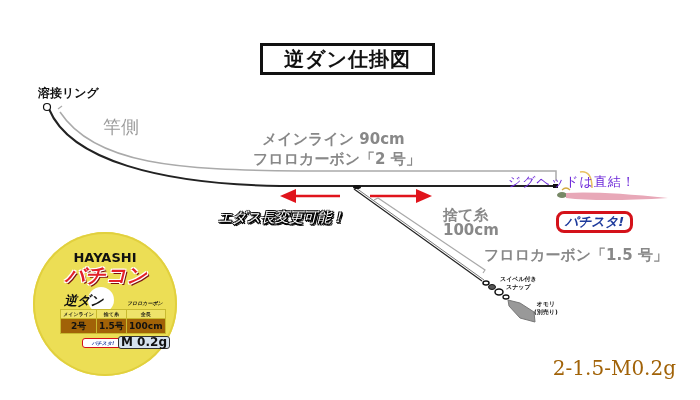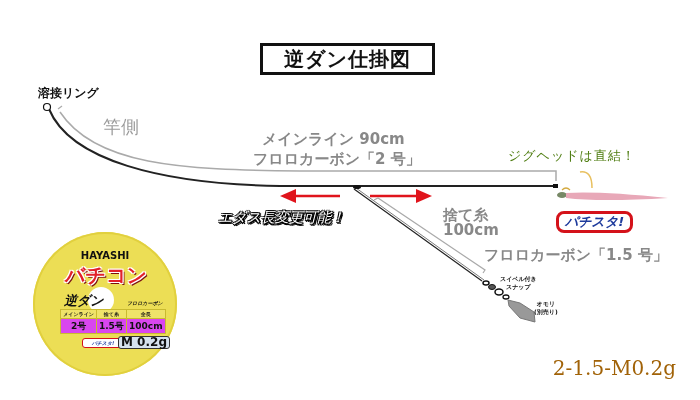--- a/index.html
+++ b/index.html
@@ -2,38 +2,38 @@
 <html><head>
 <meta charset="utf-8">
 <style>
   html, body { margin:0; padding:0; background:#ffffff; }
   body { width:700px; height:400px; position:relative; overflow:hidden; font-family:"DejaVu Sans", sans-serif; }
   .abs { position:absolute; }
   .title-box { left:260px; top:43px; width:175px; height:32px; border:3px solid #111; box-sizing:border-box; display:flex; align-items:center; justify-content:center; font-weight:bold; font-size:20px; color:#111; letter-spacing:1px; }
   .lbl-black { color:#111; font-weight:bold; font-size:12px; }
   .lbl-gray-light { color:#9a9a9a; font-size:18px; }
   .lbl-gray-bold { color:#888; font-weight:bold; font-size:15px; line-height:20px; }
-  .lbl-plain { color:#4d7c0f; font-size:13px; letter-spacing:1px; }
+  .lbl-plain { color:#6d28d9; font-size:13px; letter-spacing:1px;margin-top:26px; }
   .lbl-tiny { color:#111; font-weight:bold; font-size:6px; line-height:8px; text-align:center; }
   .lbl-shadow { color:#fff; font-weight:normal; font-style:italic; font-size:14px;
     text-shadow: -1px -1px 0 #000, 1px -1px 0 #000, -1px 1px 0 #000, 1px 1px 0 #000, 2px 2px 0 #000, 0 2px 0 #000, 2px 0 0 #000; }
   .brand-badge { background:#fff; border:3px solid #d4121a; border-radius:8px; color:#1d3a9c; font-weight:bold; font-style:italic; font-size:13px; padding:0 6px; line-height:16px; }
   .footer-code { right:24px; top:356px; font-family:"DejaVu Serif", serif; font-size:20px; color:#a16207;margin-left:46px; }
   
   .spool { left:33px; top:232px; width:144px; height:144px; border-radius:50%; background:#ecde55; box-shadow: inset 0 0 0 2px #e1d03e; }
   .spool-hole { left:88px; top:287px; width:26px; height:26px; border-radius:50%; background:#fff; }
-  .spool-brand { left:60px; top:250px; width:90px; text-align:center; font-weight:bold; font-size:10px; color:#111; }
-  .spool-logo { left:58px; top:262px; width:96px; text-align:center; font-weight:bold; font-size:20px; color:#e2212a;
+  .spool-brand { left:60px; top:250px; width:90px; text-align:center; font-weight:bold; font-size:13px; color:#111; }
+  .spool-logo { left:58px; top:262px; width:96px; text-align:center; font-weight:bold; font-style:italic; font-size:20px; color:#e2212a;
     text-shadow: -1px -1px 0 #fff, 1px -1px 0 #fff, -1px 1px 0 #fff, 1px 1px 0 #fff, 2px 2px 0 #7a1010; }
   .spool-sub { left:64px; top:292px; font-weight:bold; font-style:italic; font-size:13px; color:#111; }
   .spool-material { left:127px; top:300px; font-size:5px; color:#111; font-weight:bold; font-style:italic; }
   .spool-table { left:60px; top:309px; width:106px; border-collapse:collapse; }
   .spool-table td { border:1px solid #c9ba30; text-align:center; padding:0; }
   .spool-table tr.h td { font-size:5px; font-weight:bold; color:#111; height:8px; background:#efe36a; }
-  .spool-table tr.v td { font-size:9px; font-weight:bold; color:#111; height:14px; background:#d946ef; }
+  .spool-table tr.v td { font-size:9px; font-weight:bold; color:#111; height:14px; background:#a16207; }
   .spool-mini-brand { left:82px; top:338px; width:40px; height:8px; background:#fff; border:1px solid #d4121a; border-radius:3px; font-size:5px; color:#1d3a9c; font-weight:bold; text-align:center; line-height:8px; font-style:italic; }
   .spool-weight { left:118px; top:336px; height:11px; padding:0 2px; border:1px solid #333; border-radius:3px; background:#d6e2ee; font-size:12px; font-weight:bold; color:#111; line-height:11px; }
 </style>
 </head>
 <body>
 
 <svg class="abs" style="left:0;top:0" width="700" height="400">
 
   <path d="M 60 112 C 95 165, 180 170, 300 171 L 556 171 L 556 181" fill="none" stroke="#aaa" stroke-width="1.5"></path>
   <path d="M 58 109 L 62 106" stroke="#aaa" stroke-width="1.2"></path>

